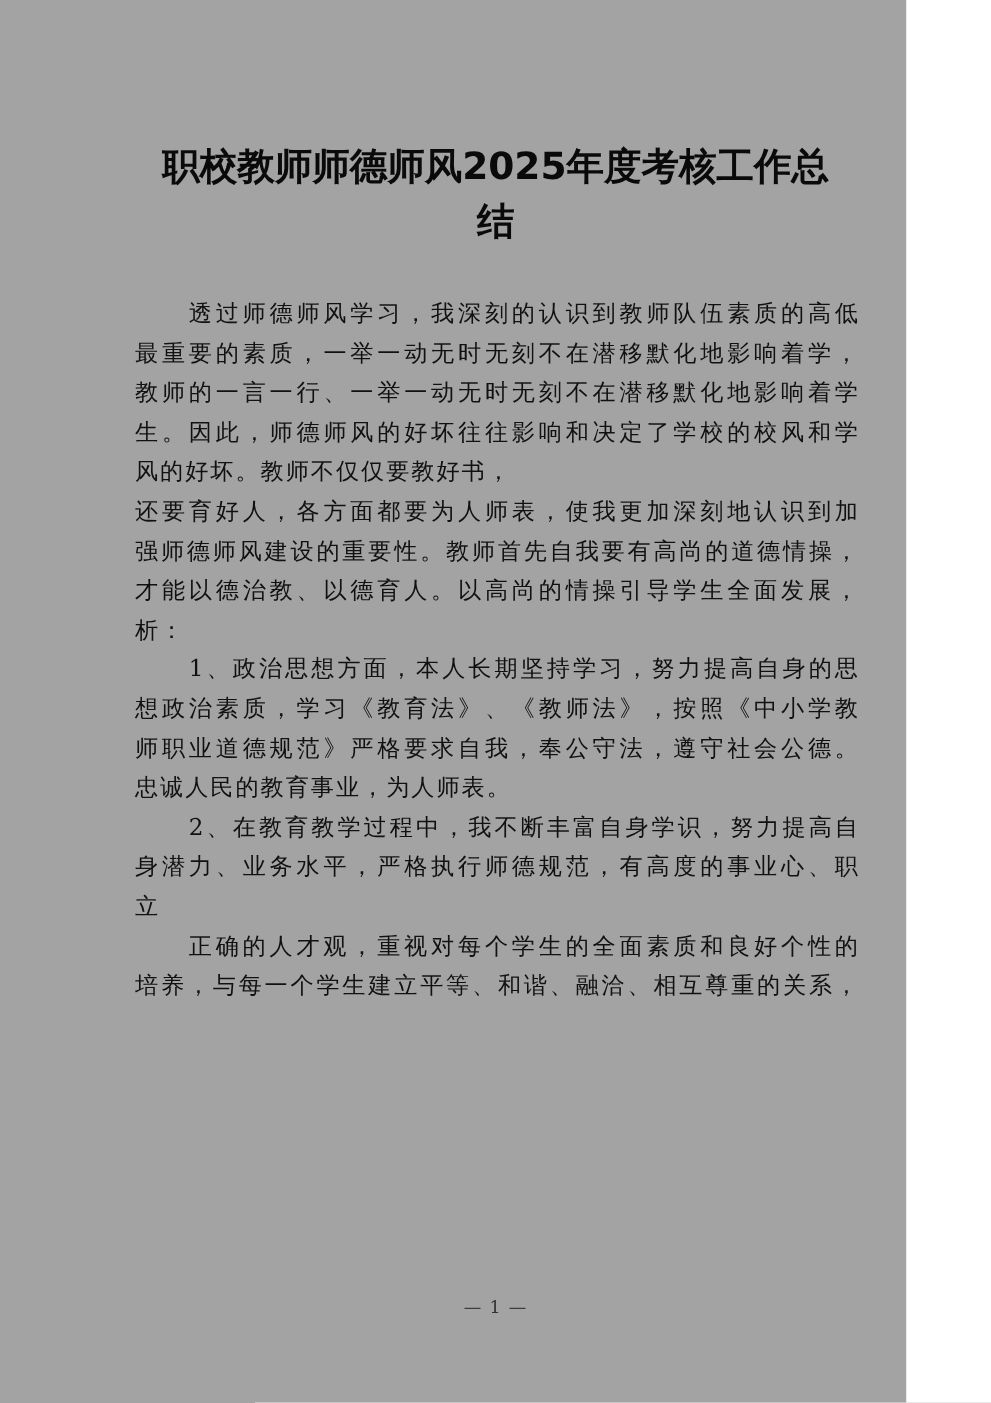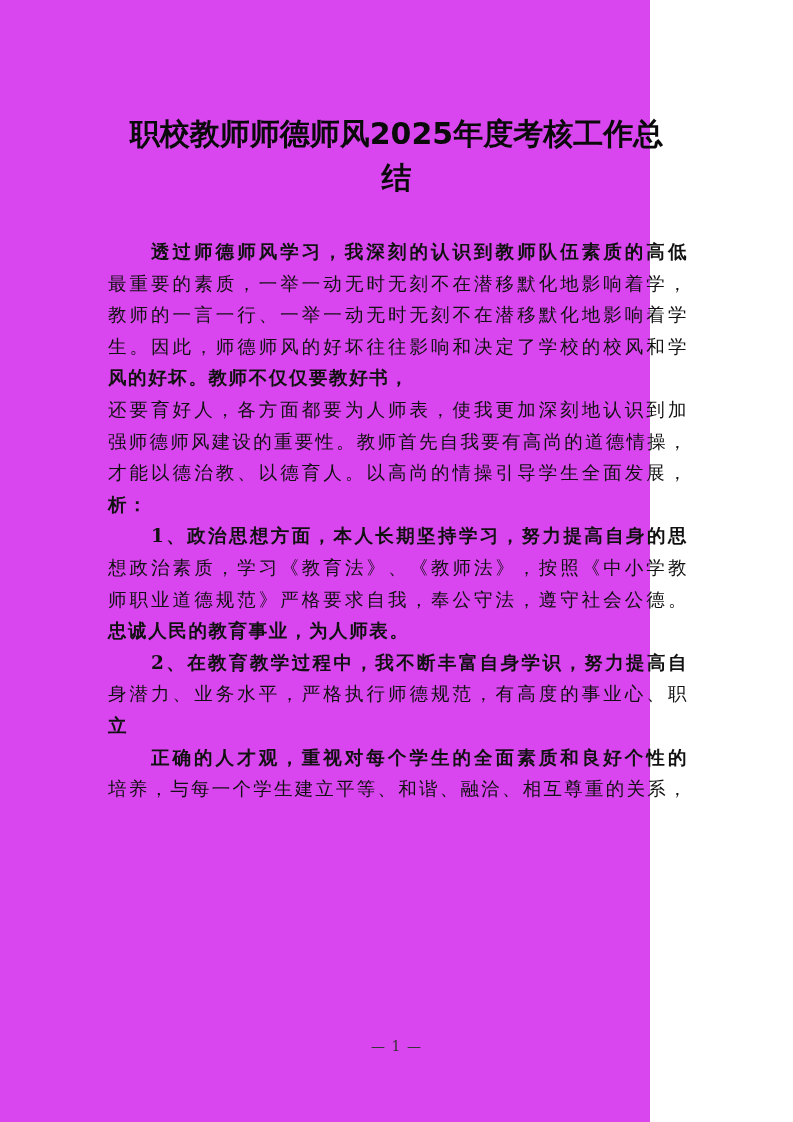--- a/index.html
+++ b/index.html
@@ -12,23 +12,23 @@
       height: 1122px;
       position: relative;
       overflow: hidden;
       color: #111111;
       font-family: "DejaVu Serif", "Liberation Serif", serif;
     }
     .page {
       position: absolute;
       left: 0;
       top: 0;
-      width: 650px;
+      width: 725px;
       height: 1122px;
-      background: #d946ef;
+      background: #a3a3a3;
     }
     .title {
       position: absolute;
       left: 100px;
       width: 593px;
       top: 112px;
       text-align: center;
       font-family: "DejaVu Sans", "Liberation Sans", sans-serif;
       font-weight: bold;
       font-size: 30px;
@@ -50,25 +50,23 @@
       white-space: nowrap;
       font-size: 18.5px;
       line-height: 31px;
       height: 31.6px;
       letter-spacing: 1.6px;
       text-align: justify;
       text-align-last: justify;
     }
     .line.last {
       text-align-last: left;
-      font-weight: bold;
     }
     .line.indent {
       padding-left: 43px;
-      font-weight: bold;
     }
     .page-number {
       position: absolute;
       left: 0;
       width: 793px;
       top: 1038px;
       text-align: center;
       font-size: 14px;
       color: #333333;
       letter-spacing: 1px;

